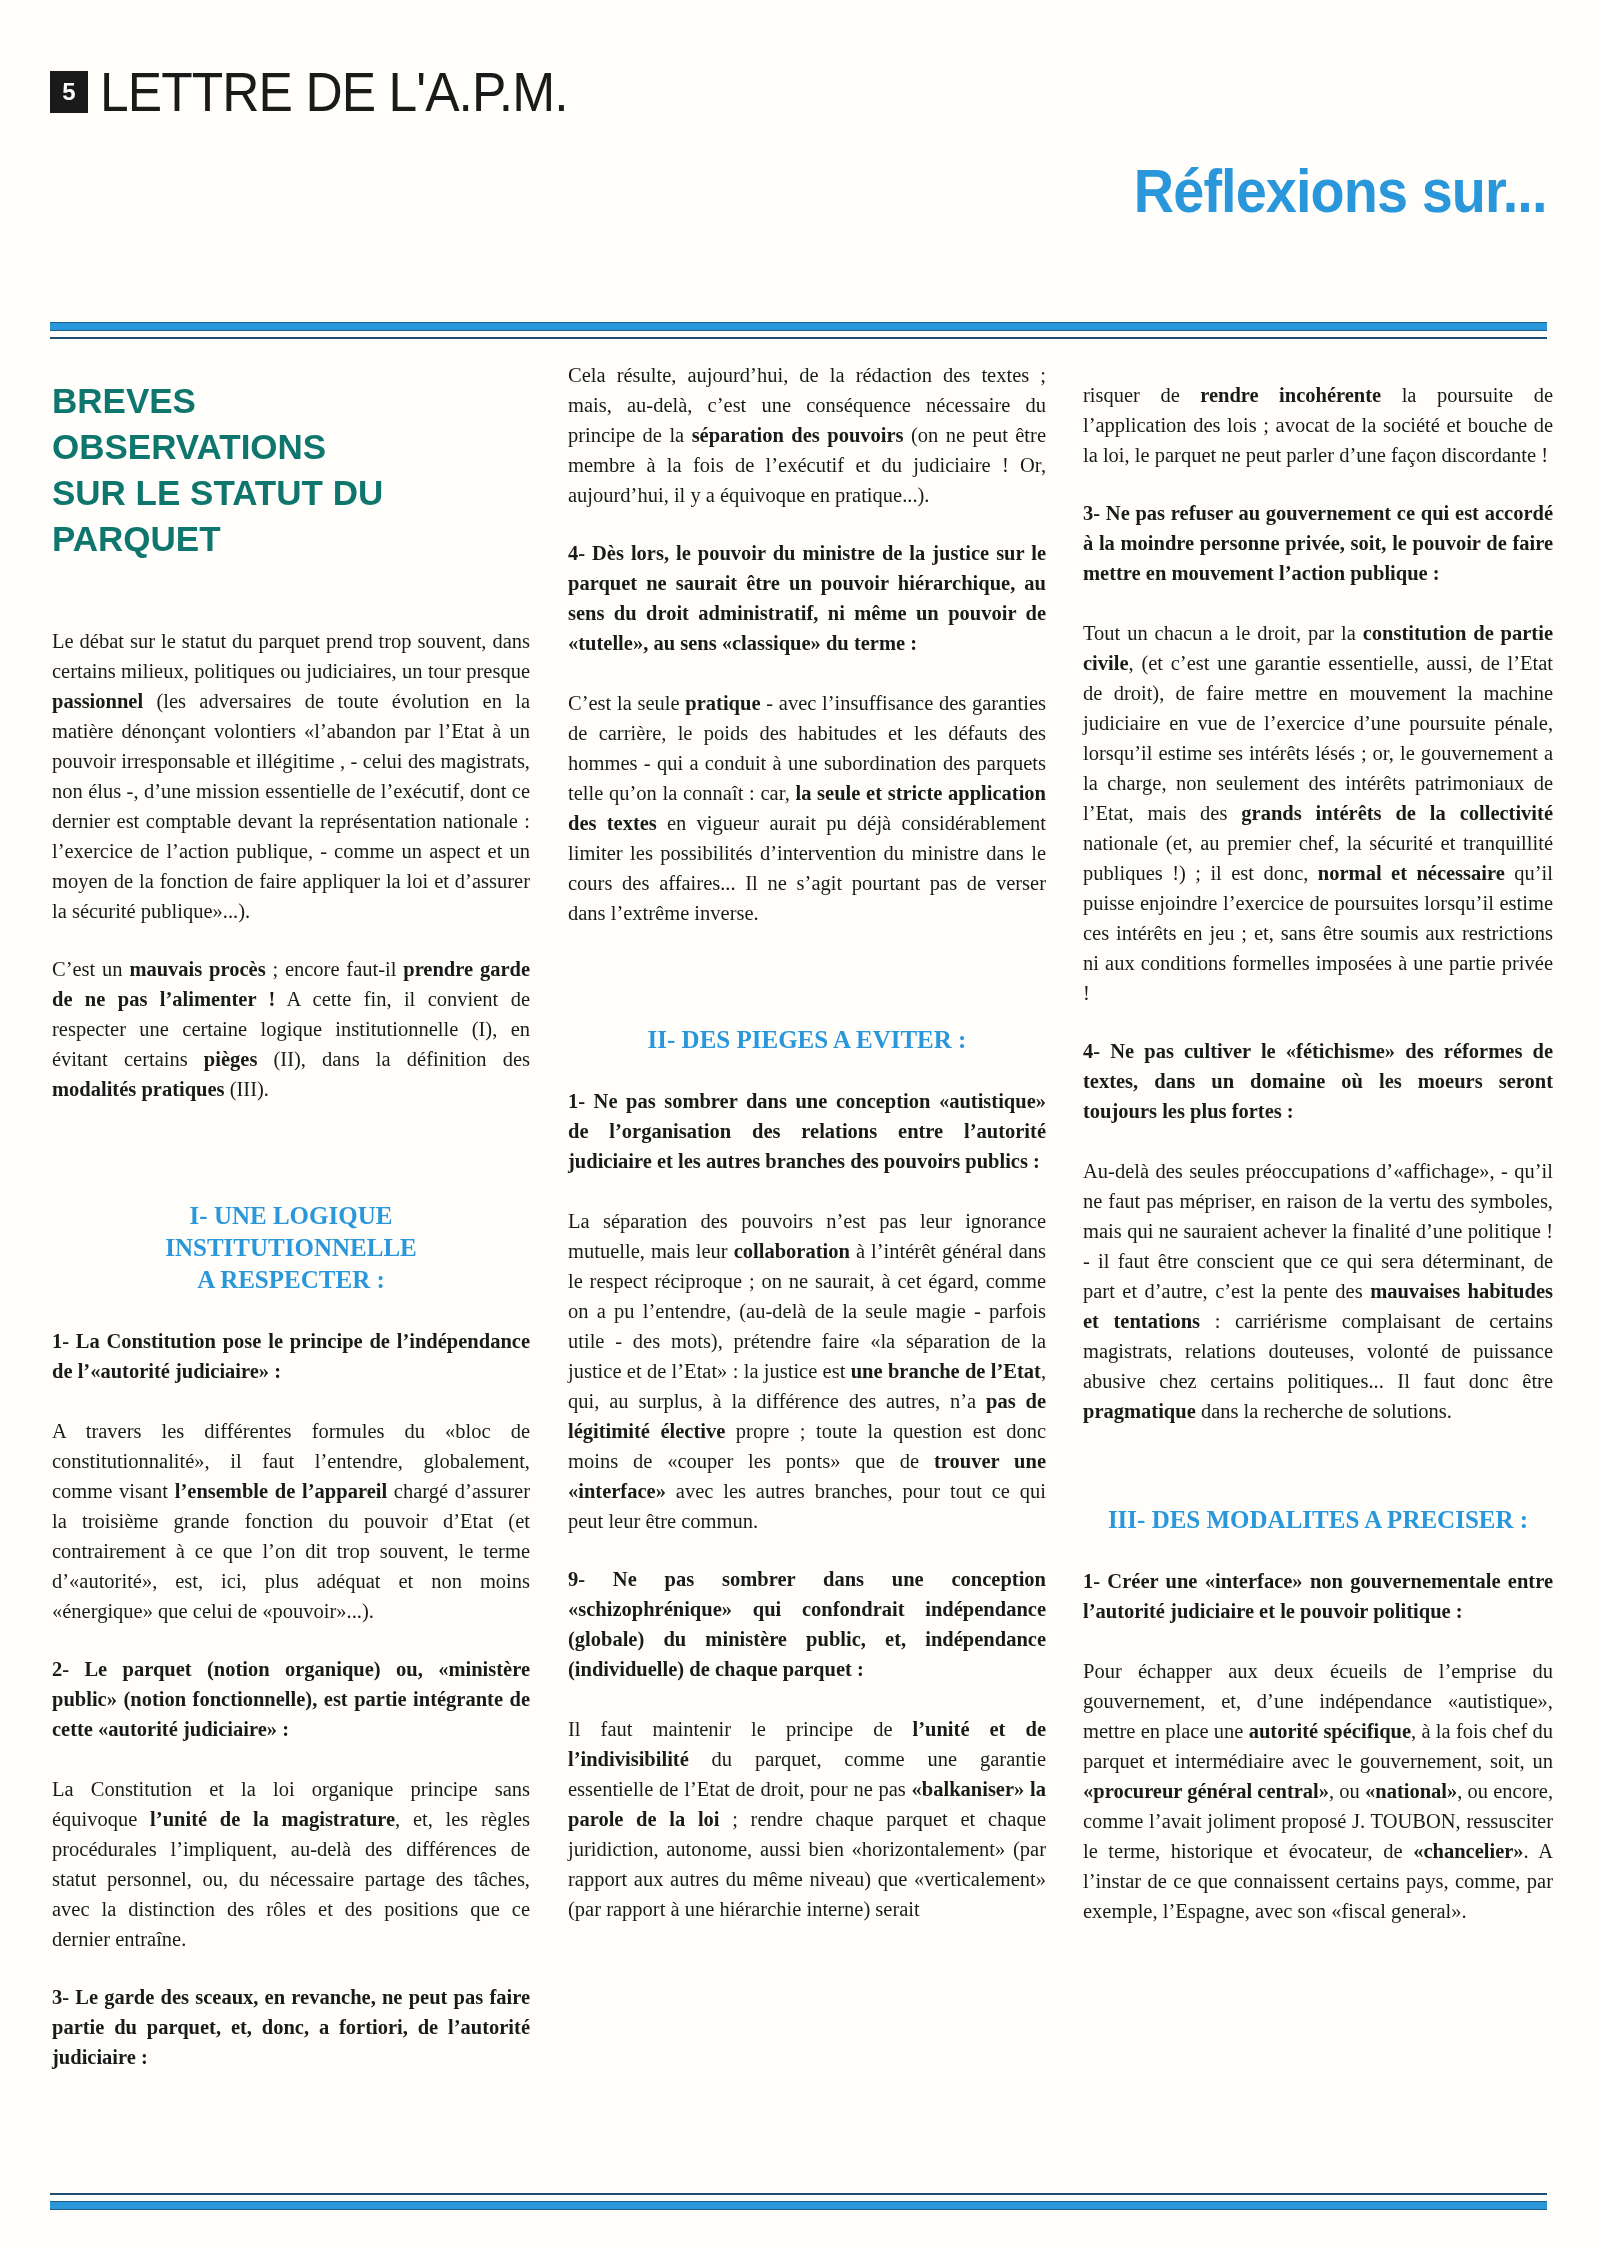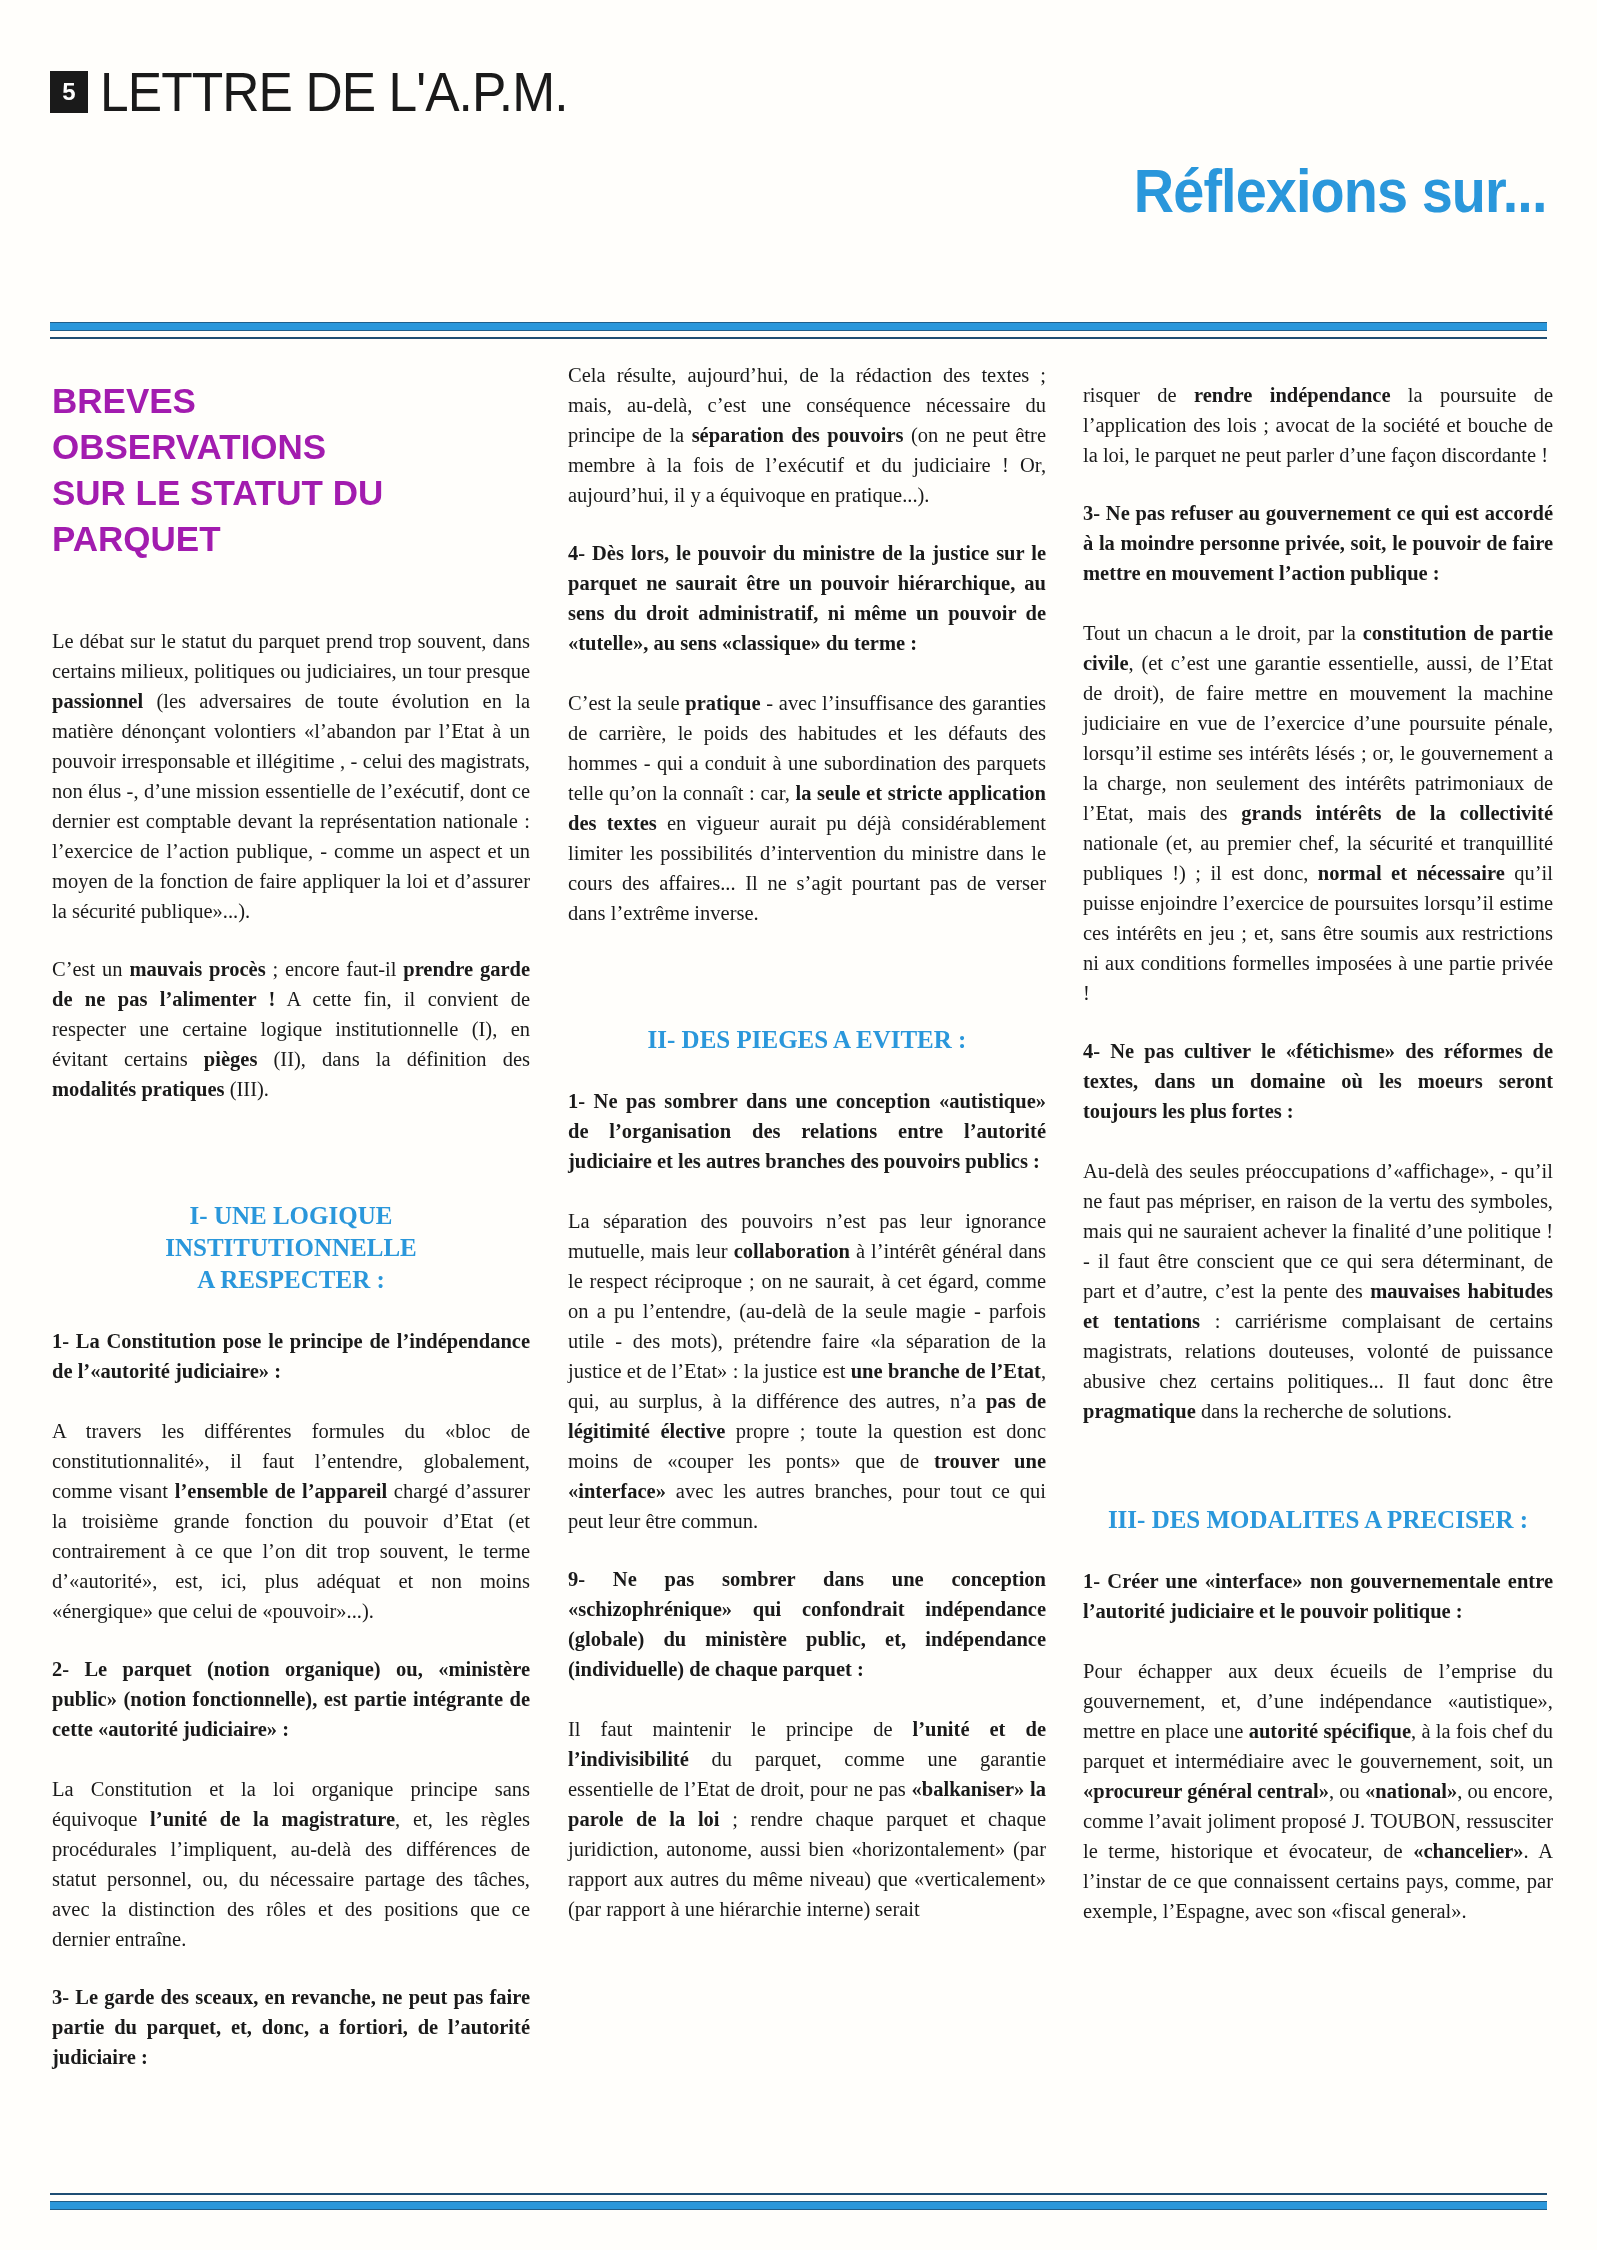--- a/index.html
+++ b/index.html
@@ -31,21 +31,21 @@
   .bar-thin { height: 2px; background: #1f4e73; }
   .rule-top .bar-thin { margin-top: 6px; }
   .rule-bot .bar-thin { margin-bottom: 6px; }
 
   .col { position: absolute; top: 378px; }
   .col1 { left: 52px; width: 478px; }
   .col2 { left: 568px; width: 478px; top: 360px; }
   .col3 { left: 1083px; width: 470px; top: 380px; }
 
   .main-title {
-    font-family: "Liberation Sans", sans-serif; font-weight: bold; color: #a21caf;
+    font-family: "Liberation Sans", sans-serif; font-weight: bold; color: #0f766e;
     font-size: 35px; line-height: 46px; margin: 0 0 64px 0;
   }
   .sec-title {
     font-family: "Liberation Serif", serif; font-weight: bold; color: #2a97db;
     font-size: 25px; line-height: 32px; margin: 0 0 30px 0; text-align: center;
   }
   .sub {
     font-weight: bold; font-size: 20.5px; line-height: 30px; margin: 0 0 30px 0; text-align: justify;
   }
   p.body {
@@ -97,21 +97,21 @@
   <p class="body"><span>C’est la seule </span><b>pratique</b><span> - avec l’insuffisance des garanties de carrière, le poids des habitudes et les défauts des hommes - qui a conduit à une subordination des parquets telle qu’on la connaît : car, </span><b>la seule et stricte application des textes</b><span> en vigueur aurait pu déjà considérablement limiter les possibilités d’intervention du ministre dans le cours des affaires... Il ne s’agit pourtant pas de verser dans l’extrême inverse.</span></p>
   <div class="gap-big"></div>
   <h2 class="sec-title">II- DES PIEGES A EVITER :</h2>
   <div class="sub">1- Ne pas sombrer dans une conception «autistique» de l’organisation des relations entre l’autorité judiciaire et les autres branches des pouvoirs publics :</div>
   <p class="body"><span>La séparation des pouvoirs n’est pas leur ignorance mutuelle, mais leur </span><b>collaboration</b><span> à l’intérêt général dans le respect réciproque ; on ne saurait, à cet égard, comme on a pu l’entendre, (au-delà de la seule magie - parfois utile - des mots), prétendre faire «la séparation de la justice et de l’Etat» : la justice est </span><b>une branche de l’Etat</b><span>, qui, au surplus, à la différence des autres, n’a </span><b>pas de légitimité élective</b><span> propre ; toute la question est donc moins de «couper les ponts» que de </span><b>trouver une «interface»</b><span> avec les autres branches, pour tout ce qui peut leur être commun.</span></p>
   <div class="sub">9- Ne pas sombrer dans une conception «schizophrénique» qui confondrait indépendance (globale) du ministère public, et, indépendance (individuelle) de chaque parquet :</div>
   <p class="body"><span>Il faut maintenir le principe de </span><b>l’unité et de l’indivisibilité</b><span> du parquet, comme une garantie essentielle de l’Etat de droit, pour ne pas </span><b>«balkaniser» la parole de la loi</b><span> ; rendre chaque parquet et chaque juridiction, autonome, aussi bien «horizontalement» (par rapport aux autres du même niveau) que «verticalement» (par rapport à une hiérarchie interne) serait</span></p>
 </div>
 
 <div class="col col3">
-  <p class="body"><span>risquer de </span><b>rendre indépendance</b><span> la poursuite de l’application des lois ; avocat de la société et bouche de la loi, le parquet ne peut parler d’une façon discordante !</span></p>
+  <p class="body"><span>risquer de </span><b>rendre incohérente</b><span> la poursuite de l’application des lois ; avocat de la société et bouche de la loi, le parquet ne peut parler d’une façon discordante !</span></p>
   <div class="sub">3- Ne pas refuser au gouvernement ce qui est accordé à la moindre personne privée, soit, le pouvoir de faire mettre en mouvement l’action publique :</div>
   <p class="body"><span>Tout un chacun a le droit, par la </span><b>constitution de partie civile</b><span>, (et c’est une garantie essentielle, aussi, de l’Etat de droit), de faire mettre en mouvement la machine judiciaire en vue de l’exercice d’une poursuite pénale, lorsqu’il estime ses intérêts lésés ; or, le gouvernement a la charge, non seulement des intérêts patrimoniaux de l’Etat, mais des </span><b>grands intérêts de la collectivité</b><span> nationale (et, au premier chef, la sécurité et tranquillité publiques !) ; il est donc, </span><b>normal et nécessaire</b><span> qu’il puisse enjoindre l’exercice de poursuites lorsqu’il estime ces intérêts en jeu ; et, sans être soumis aux restrictions ni aux conditions formelles imposées à une partie privée !</span></p>
   <div class="sub">4- Ne pas cultiver le «fétichisme» des réformes de textes, dans un domaine où les moeurs seront toujours les plus fortes :</div>
   <p class="body"><span>Au-delà des seules préoccupations d’«affichage», - qu’il ne faut pas mépriser, en raison de la vertu des symboles, mais qui ne sauraient achever la finalité d’une politique ! - il faut être conscient que ce qui sera déterminant, de part et d’autre, c’est la pente des </span><b>mauvaises habitudes et tentations</b><span> : carriérisme complaisant de certains magistrats, relations douteuses, volonté de puissance abusive chez certains politiques... Il faut donc être </span><b>pragmatique</b><span> dans la recherche de solutions.</span></p>
   <div class="gap-mid"></div>
   <h2 class="sec-title">III- DES MODALITES A PRECISER :</h2>
   <div class="sub">1- Créer une «interface» non gouvernementale entre l’autorité judiciaire et le pouvoir politique :</div>
   <p class="body"><span>Pour échapper aux deux écueils de l’emprise du gouvernement, et, d’une indépendance «autistique», mettre en place une </span><b>autorité spécifique</b><span>, à la fois chef du parquet et intermédiaire avec le gouvernement, soit, un </span><b>«procureur général central»</b><span>, ou </span><b>«national»</b><span>, ou encore, comme l’avait joliment proposé J. TOUBON, ressusciter le terme, historique et évocateur, de </span><b>«chancelier»</b><span>. A l’instar de ce que connaissent certains pays, comme, par exemple, l’Espagne, avec son «fiscal general».</span></p>
 </div>
 

